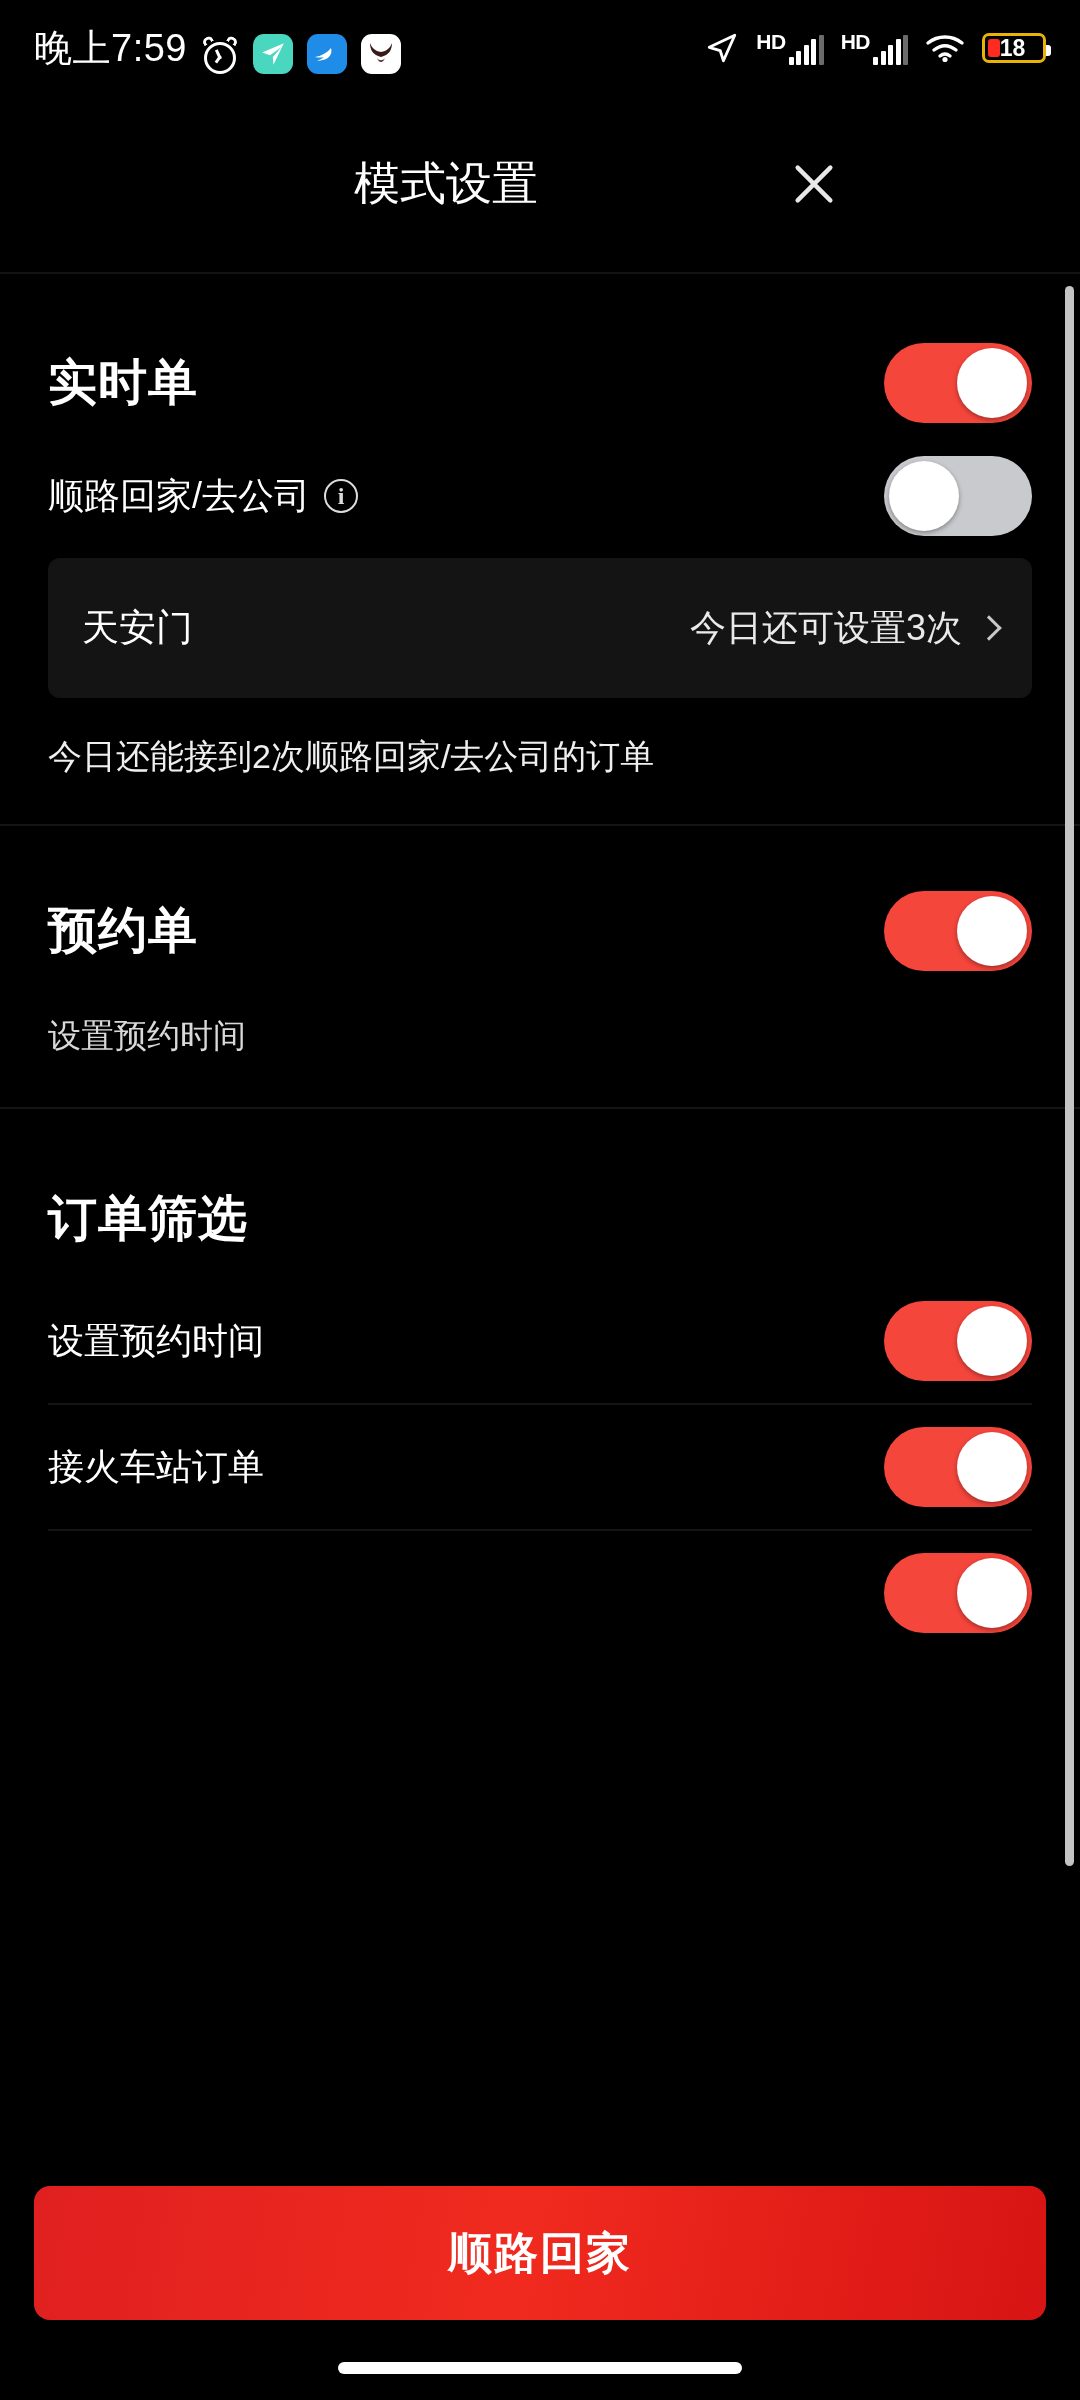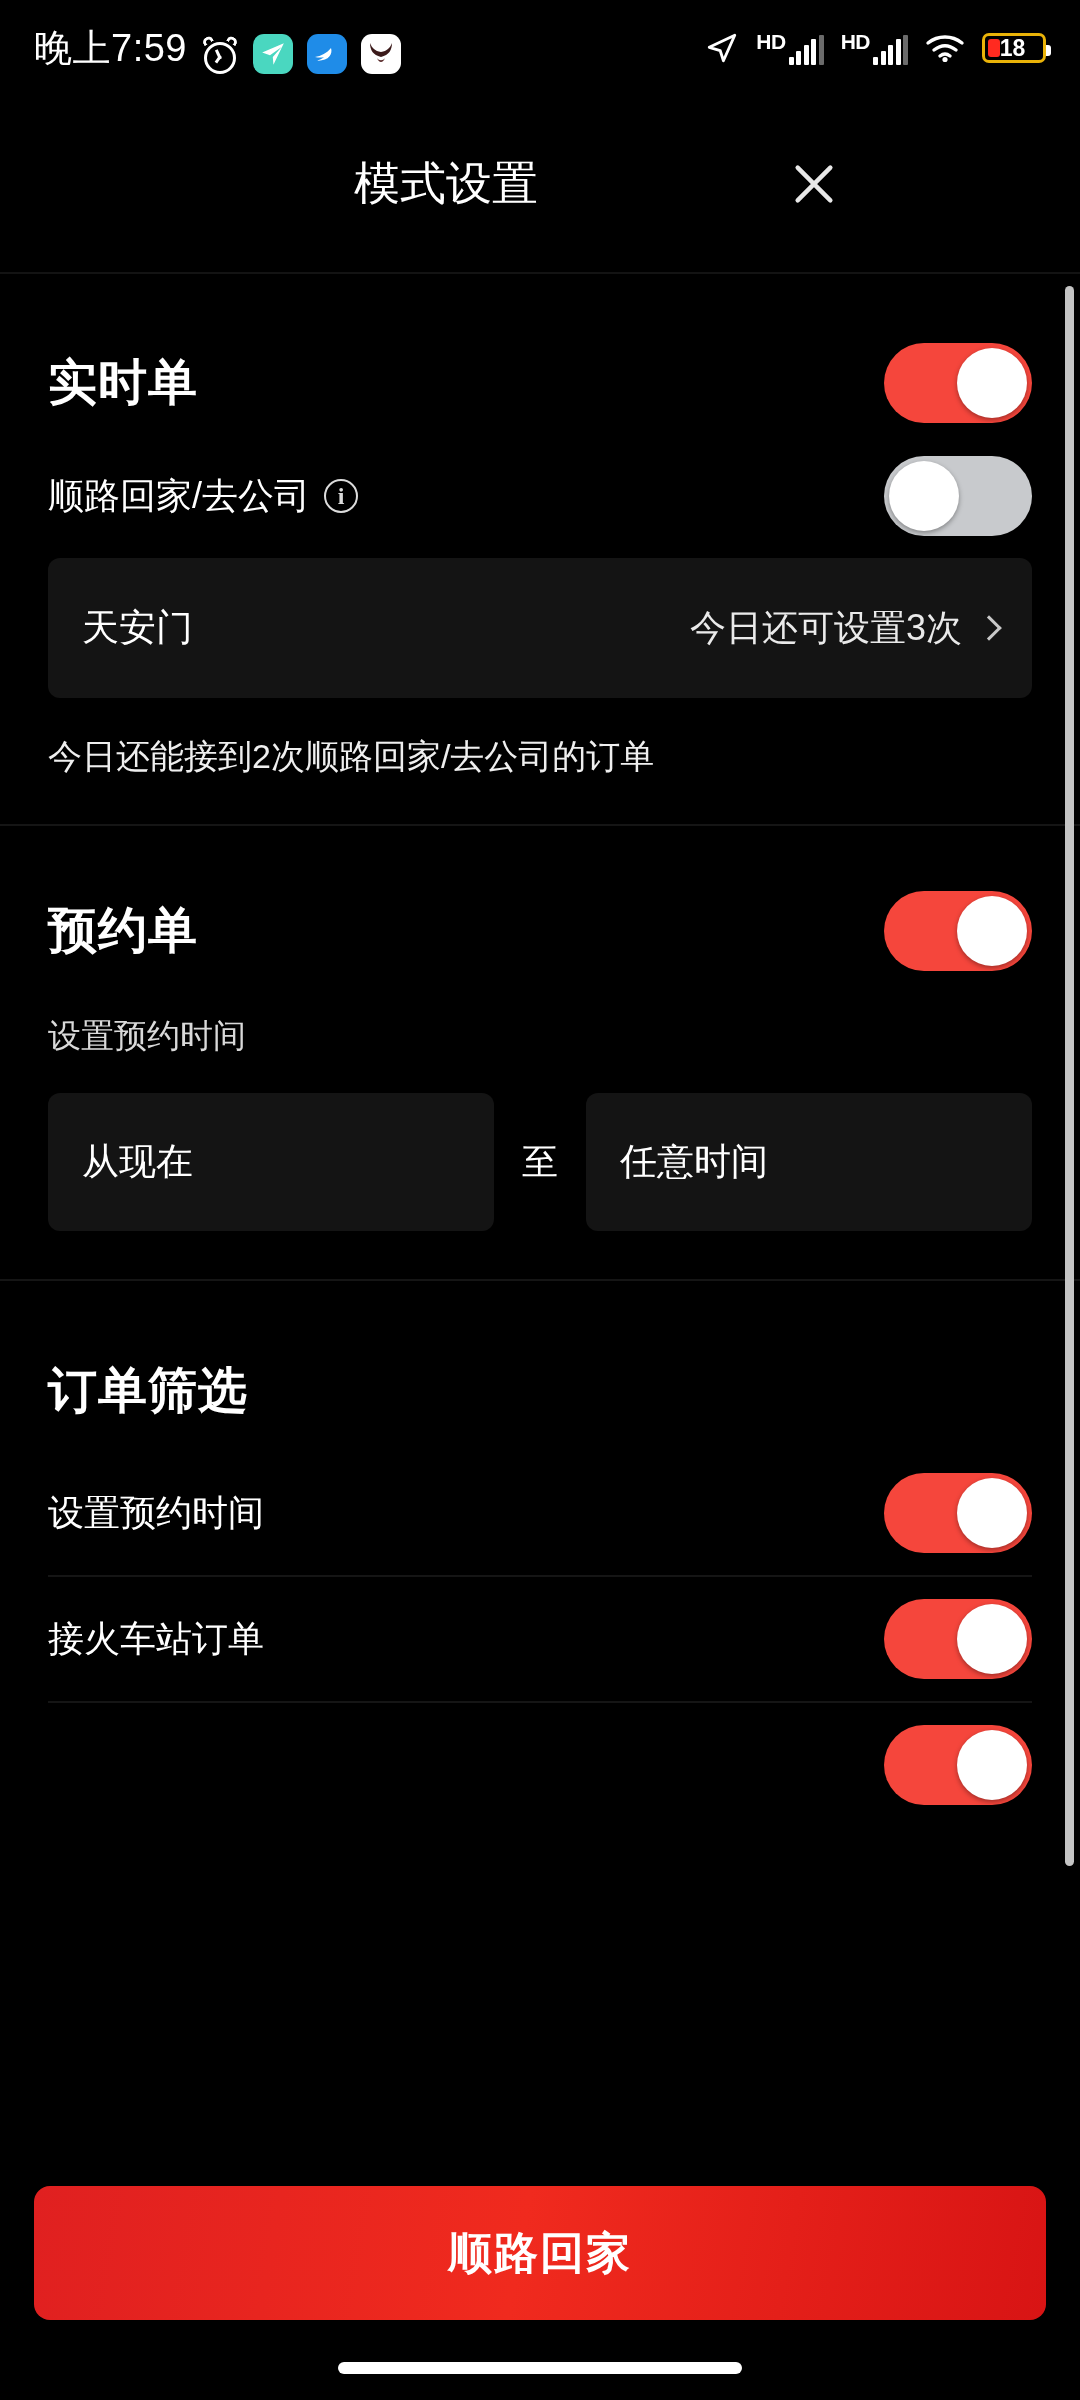--- a/index.html
+++ b/index.html
@@ -289,25 +289,20 @@
     <div class="sec-divider"></div>
 
     <div class="section" style="padding-top:50px; padding-bottom:48px;">
       <div class="row" style="min-height:110px;">
         <span class="title-big">预约单</span>
         <span class="toggle on">
             <span class="knob"></span>
           </span>
       </div>
       <div class="label-small" style="margin-top:28px;">设置预约时间</div>
-      <div class="time-wrap">
-        <span class="time-box">从现在</span>
-        <span class="time-sep">至</span>
-        <span class="time-box">任意时间</span>
-      </div>
     </div>
 
     <div class="sec-divider"></div>
 
     <div class="section" style="padding-top:50px;">
       <div class="row" style="min-height:120px;">
         <span class="title-big">订单筛选</span>
       </div>
       <div class="row" style="min-height:124px;">
         <span class="label-mid">设置预约时间</span>

